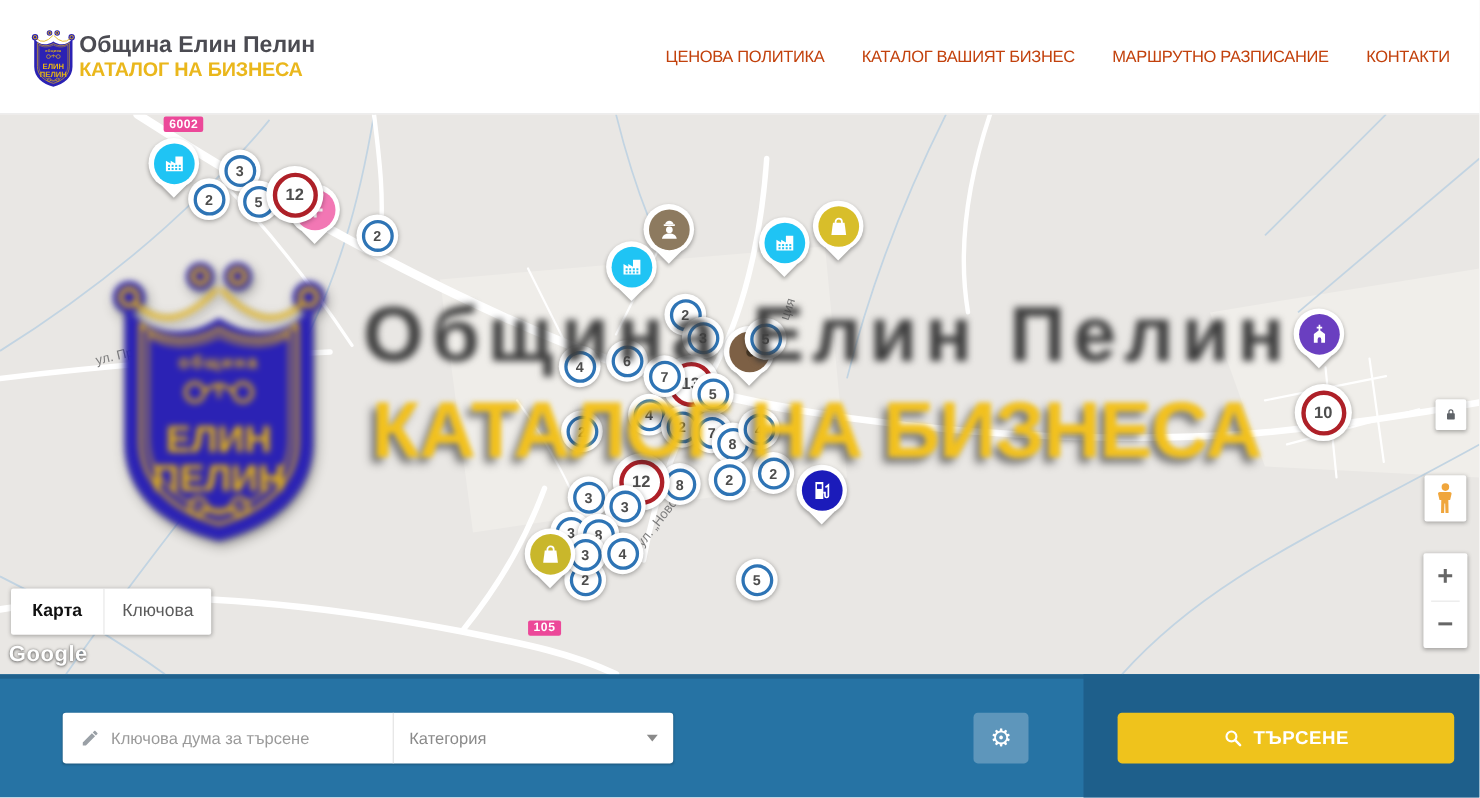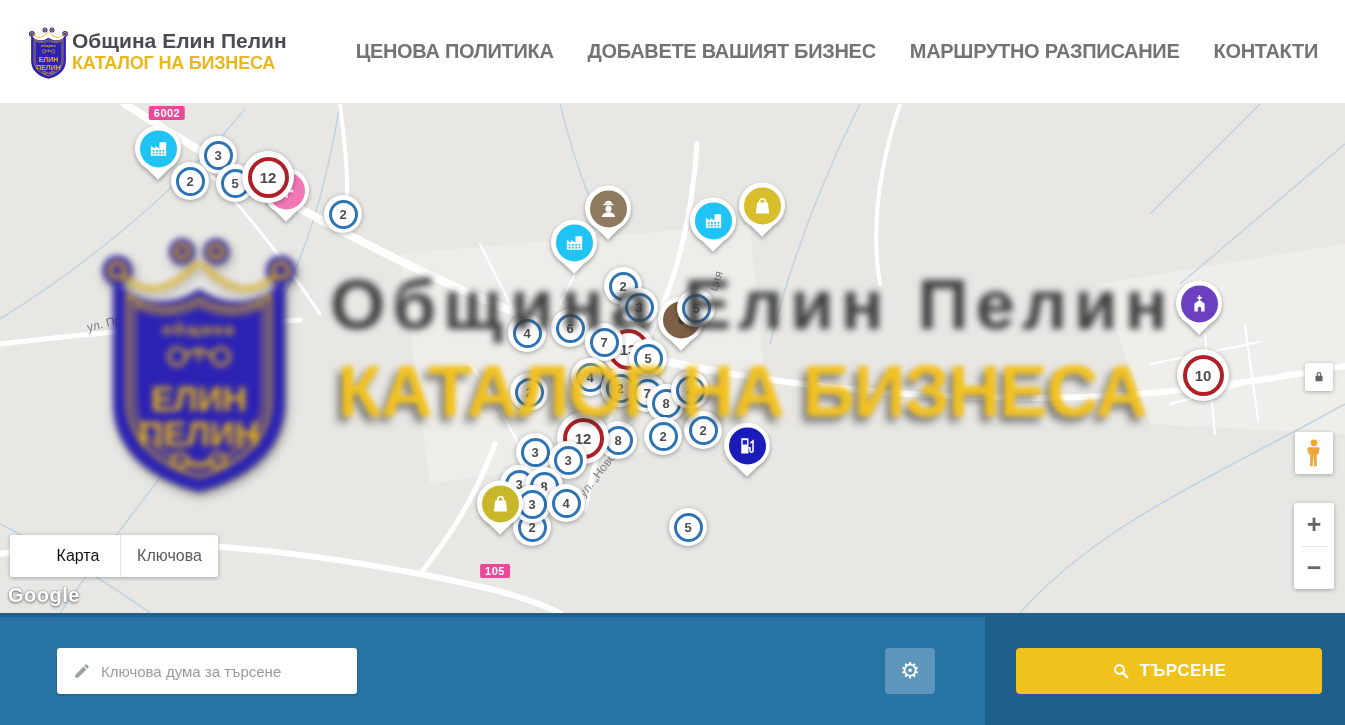--- a/index.html
+++ b/index.html
@@ -5,21 +5,21 @@
   * { margin:0; padding:0; box-sizing:border-box; }
   html,body { width:1345px; height:725px; font-family:"Liberation Sans", sans-serif; background:#fff; overflow:hidden; }
 
   
   .header { position:relative; width:100%; height:104px; background:#fff; border-bottom:1px solid #e6e6e6; display:flex; align-items:center; justify-content:space-between; padding:0 25px; }
   .brand { display:flex; align-items:center; gap:0; }
   .brand-seal { width:47px; height:58px; }
   .brand-title { font-size:21px; font-weight:700; color:#4b4b52; line-height:1.15; }
   .brand-sub { font-size:18px; font-weight:800; color:#eab71c; letter-spacing:-0.2px; }
   .nav { display:flex; gap:34px; margin-right:2px; }
-  .nav a { text-decoration:none; color:#737373; font-weight:700; font-size:20px; letter-spacing:-0.3px; white-space:nowrap; }
+  .nav a { text-decoration:none; color:#c2410c; font-weight:400; font-size:15px; letter-spacing:-0.3px; white-space:nowrap; }
 
   
   .map { position:relative; width:100%; height:509px; background:#e9e7e4; overflow:hidden; }
   .map-svg { position:absolute; left:0; top:0; z-index:1; }
 
   .road-badge { position:absolute; transform:translate(-50%,-50%); background:#ec4899; color:#fff; font-size:11px; font-weight:700; padding:1px 5px; border-radius:2px; z-index:2; letter-spacing:.5px; }
   .street-label { position:absolute; color:#7e7e7e; font-size:12px; white-space:nowrap; z-index:2; }
 
   .markers { position:absolute; inset:0; z-index:3; }
   .cluster { position:absolute; transform:translate(-50%,-50%); width:38px; height:38px; border-radius:50%; background:#fff; box-shadow:0 1px 5px rgba(0,0,0,.35); display:flex; align-items:center; justify-content:center; }
@@ -32,21 +32,21 @@
   .pin .dot { width:37px; height:37px; border-radius:50%; display:flex; align-items:center; justify-content:center; }
   .pin svg { width:23px; height:23px; }
 
   .watermark { position:absolute; inset:0; z-index:5; pointer-events:none; }
   .wm-seal { position:absolute; left:85px; top:112px; width:228px; height:287px; filter:blur(3px) drop-shadow(2px 4px 5px rgba(0,0,0,.45)); }
   .wm-title { position:absolute; left:330px; top:160px; font-size:71px; font-weight:700; color:#3e3e3e; letter-spacing:7px; filter:blur(3.5px); white-space:nowrap; }
   .wm-sub { position:absolute; left:338px; top:246px; font-size:72px; font-weight:800; color:#f2c11e; letter-spacing:-1px; filter:blur(2.5px); text-shadow:-5px 6px 7px rgba(35,35,35,.6); white-space:nowrap; }
 
   .maptype { position:absolute; left:10px; bottom:36px; z-index:20; display:flex; background:#fff; border-radius:2px; box-shadow:0 1px 4px rgba(0,0,0,.3); overflow:hidden; }
   .maptype .btn { height:42px; display:flex; align-items:center; justify-content:center; font-size:16px; cursor:pointer; }
-  .maptype .btn.active { width:84px; font-weight:400; color:#111;margin-left:26px; }
+  .maptype .btn.active { width:84px; font-weight:700; color:#111; }
   .maptype .btn.inactive { width:98px; color:#5b5b5b; border-left:1px solid #e6e6e6; }
 
   .ctl { position:absolute; background:#fff; box-shadow:0 1px 4px rgba(0,0,0,.3); border-radius:2px; z-index:20; display:flex; align-items:center; justify-content:center; }
   .ctl-lock { right:12px; top:259px; width:28px; height:28px; }
   .ctl-pegman { right:12px; top:328px; width:38px; height:42px; }
   .ctl-zoom { right:11px; top:399px; width:40px; height:86px; flex-direction:column; }
   .zoom-btn { width:100%; height:43px; display:flex; align-items:center; justify-content:center; font-size:25px; font-weight:700; color:#666; cursor:pointer; }
   .zoom-sep { width:26px; height:1px; background:#e6e6e6; }
 
   .google-logo { position:absolute; left:8px; bottom:6px; z-index:20; color:#fff; font-size:20px; font-weight:700; letter-spacing:.5px; text-shadow:0 1px 3px rgba(0,0,0,.5), 0 0 2px rgba(0,0,0,.35); }
@@ -109,21 +109,21 @@
     <svg class="brand-seal" viewBox="0 0 240 300">
         <use href="#seal"></use>
       </svg>
     <div>
       <div class="brand-title">Община Елин Пелин</div>
       <div class="brand-sub">КАТАЛОГ НА БИЗНЕСА</div>
     </div>
   </div>
   <nav class="nav">
     <a href="#">ЦЕНОВА ПОЛИТИКА</a>
-    <a href="#">ДОБАВЕТЕ ВАШИЯТ БИЗНЕС</a>
+    <a href="#">КАТАЛОГ ВАШИЯТ БИЗНЕС</a>
     <a href="#">МАРШРУТНО РАЗПИСАНИЕ</a>
     <a href="#">КОНТАКТИ</a>
   </nav>
 </div>
 
 <div class="map">
   <svg class="map-svg" width="1345" height="509">
     <polygon points="1100,180 1345,140 1345,330 1150,320" fill="#f0eeea"></polygon>
     <polygon points="400,150 750,120 770,330 430,380" fill="#efede9"></polygon>
     <g stroke="#c2d4e2" stroke-width="1.6" fill="none">
@@ -437,20 +437,24 @@
 <div class="searchbar">
   <div class="dark-panel"></div>
 
   <div class="fields">
     <div class="field f-keyword">
       <svg width="18" height="18" viewBox="0 0 24 24">
           <path fill="#9aa0a6" d="M3 17.2V21h3.8L17.9 9.9l-3.8-3.8L3 17.2zM20.7 7.1c.4-.4.4-1 0-1.4l-2.4-2.4c-.4-.4-1-.4-1.4 0l-1.8 1.8 3.8 3.8 1.8-1.8z"></path>
         </svg>
       <input type="text" placeholder="Ключова дума за търсене" style="">
     </div>
+    <div class="field f-select f-cat">
+      <span class="val">Категория</span>
+      <span class="chev"></span>
+    </div>
   </div>
 
   <button class="gear-btn">
     <span>⚙</span>
   </button>
 
   <button class="search-btn">
     <svg width="18" height="18" viewBox="0 0 24 24">
         <circle cx="10" cy="10" r="6" fill="none" stroke="#fff" stroke-width="2.6"></circle>
         <path d="M14.5 14.5 L20.5 20.5" stroke="#fff" stroke-width="3" stroke-linecap="round"></path>

